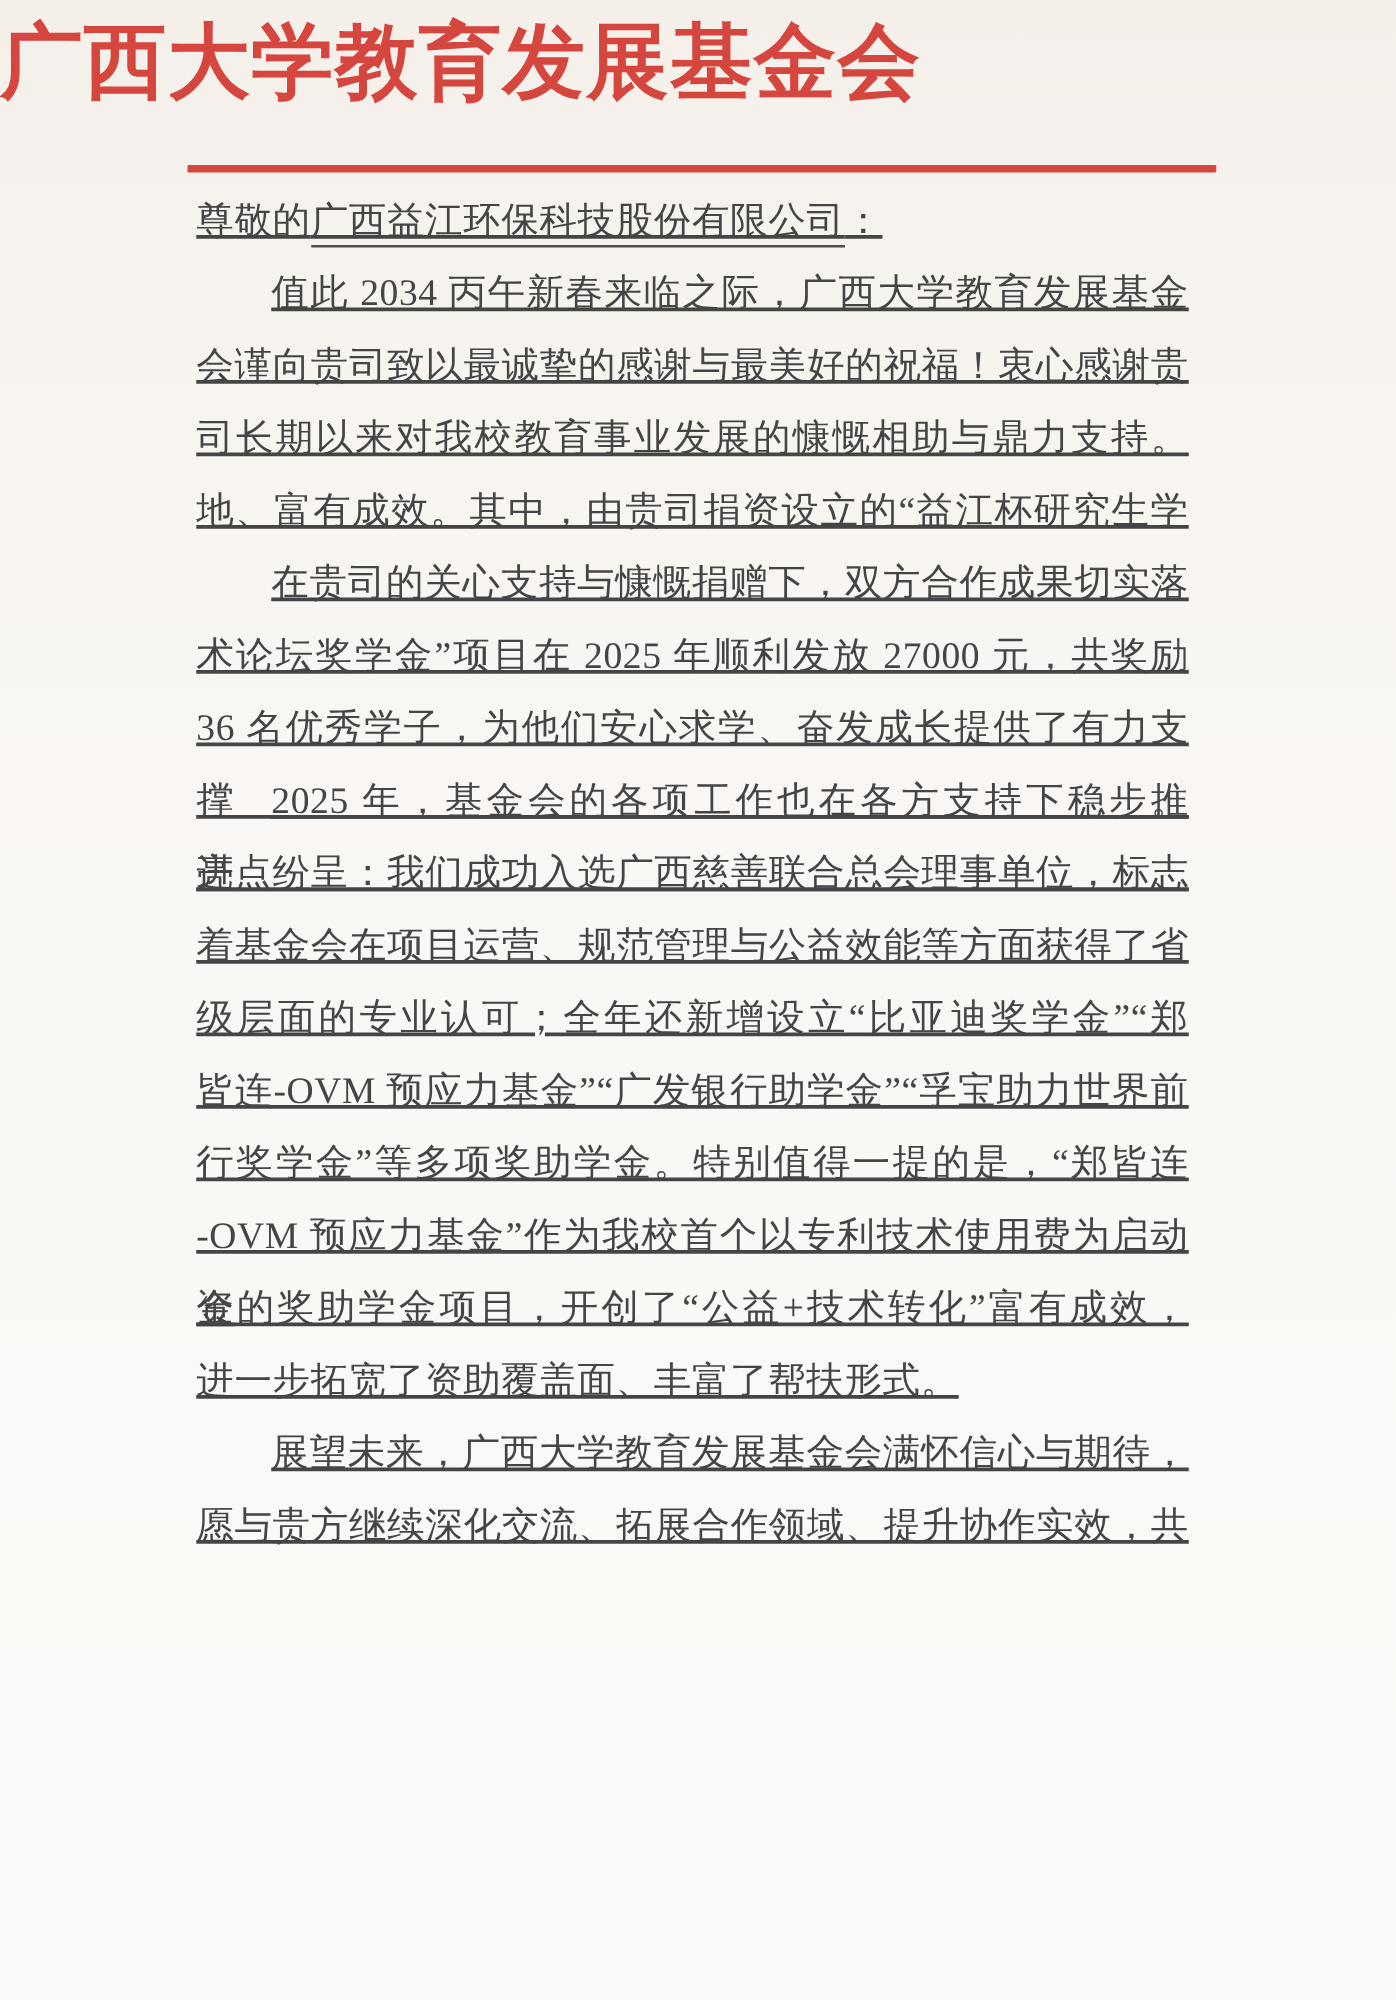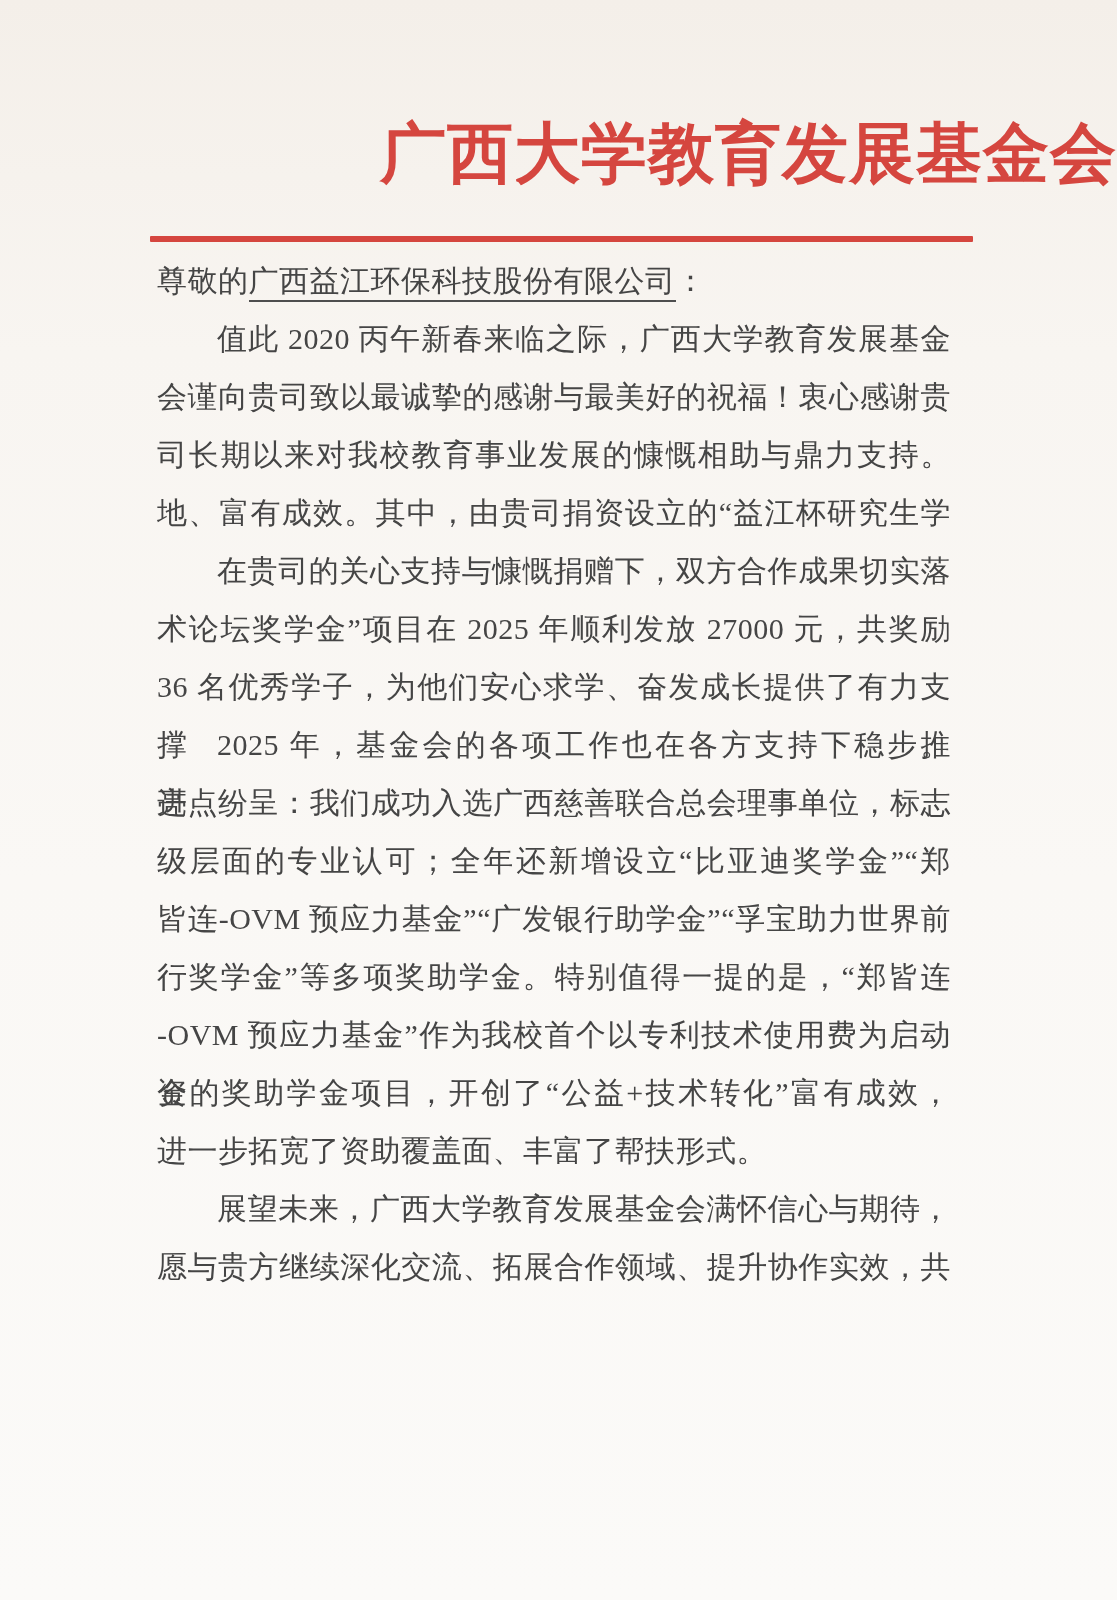--- a/index.html
+++ b/index.html
@@ -11,22 +11,21 @@
   .page {
     position: relative;
     width: 1117px;
     height: 1600px;
     margin: 0 auto;
     overflow: hidden;
     background: linear-gradient(180deg, #f4efe9 0%, #f8f5f1 22%, #faf8f5 55%, #fbfaf8 100%);
   }
   .org-title {
     margin: 0;
-    padding-top: 104px;
-    text-align: right;
+    text-align: left;
     font-size: 66px;
     line-height: 1.5;
     font-weight: 900;
     letter-spacing: 1px;
     color: var(--accent, #d5463f);
     font-family: Liberation Sans, sans-serif;
   }
   .header-divider {
     width: 823px;
     height: 6px;
@@ -48,20 +47,21 @@
     width: 794px;
     margin: 10px 0 0 157px;
     color: #454545;
     font-size: 30px;
   }
   .line {
     height: 58px;
     line-height: 58px;
     white-space: nowrap;
     letter-spacing: 0.5px;
+    text-decoration: underline;
   }
   .line.justify {
     white-space: normal;
     text-align: justify;
     text-align-last: justify;
   }
   .line.plain { text-align: left; }
   .line.indent { padding-left: 60px; }
   .line.justify.indent { padding-left: 0; text-indent: 60px; }
   .company-underline {
@@ -77,29 +77,30 @@
   <h1 class="org-title">广西大学教育发展基金会</h1>
 
   <div class="header-divider"></div>
 
 
   <div class="letter-body">
     <div class="line plain">
       <span>尊敬的</span><span class="company-underline">广西益江环保科技股份有限公司</span><span>：</span>
     </div>
 
-  <div class="line justify indent">值此 2020 丙午新春来临之际，广西大学教育发展基金</div>
+  <div class="line justify indent">值此 2034 丙午新春来临之际，广西大学教育发展基金</div>
       <div class="line justify">会谨向贵司致以最诚挚的感谢与最美好的祝福！衷心感谢贵</div>
       <div class="line justify">司长期以来对我校教育事业发展的慷慨相助与鼎力支持。</div>
       <div class="line justify">地、富有成效。其中，由贵司捐资设立的“益江杯研究生学</div>
       <div class="line justify indent">在贵司的关心支持与慷慨捐赠下，双方合作成果切实落</div>
       <div class="line justify">术论坛奖学金”项目在 2025 年顺利发放 27000 元，共奖励</div>
       <div class="line justify">36 名优秀学子，为他们安心求学、奋发成长提供了有力支撑。</div>
       <div class="line justify indent">2025 年，基金会的各项工作也在各方支持下稳步推进、</div>
       <div class="line justify">亮点纷呈：我们成功入选广西慈善联合总会理事单位，标志</div>
+      <div class="line justify">着基金会在项目运营、规范管理与公益效能等方面获得了省</div>
       <div class="line justify">级层面的专业认可；全年还新增设立“比亚迪奖学金”“郑</div>
       <div class="line justify">皆连-OVM 预应力基金”“广发银行助学金”“孚宝助力世界前</div>
       <div class="line justify">行奖学金”等多项奖助学金。特别值得一提的是，“郑皆连</div>
       <div class="line justify">-OVM 预应力基金”作为我校首个以专利技术使用费为启动资</div>
       <div class="line justify">金的奖助学金项目，开创了“公益+技术转化”富有成效，</div>
       <div class="line plain">进一步拓宽了资助覆盖面、丰富了帮扶形式。</div>
       <div class="line justify indent">展望未来，广西大学教育发展基金会满怀信心与期待，</div>
       <div class="line justify">愿与贵方继续深化交流、拓展合作领域、提升协作实效，共</div>
     </div>
 

